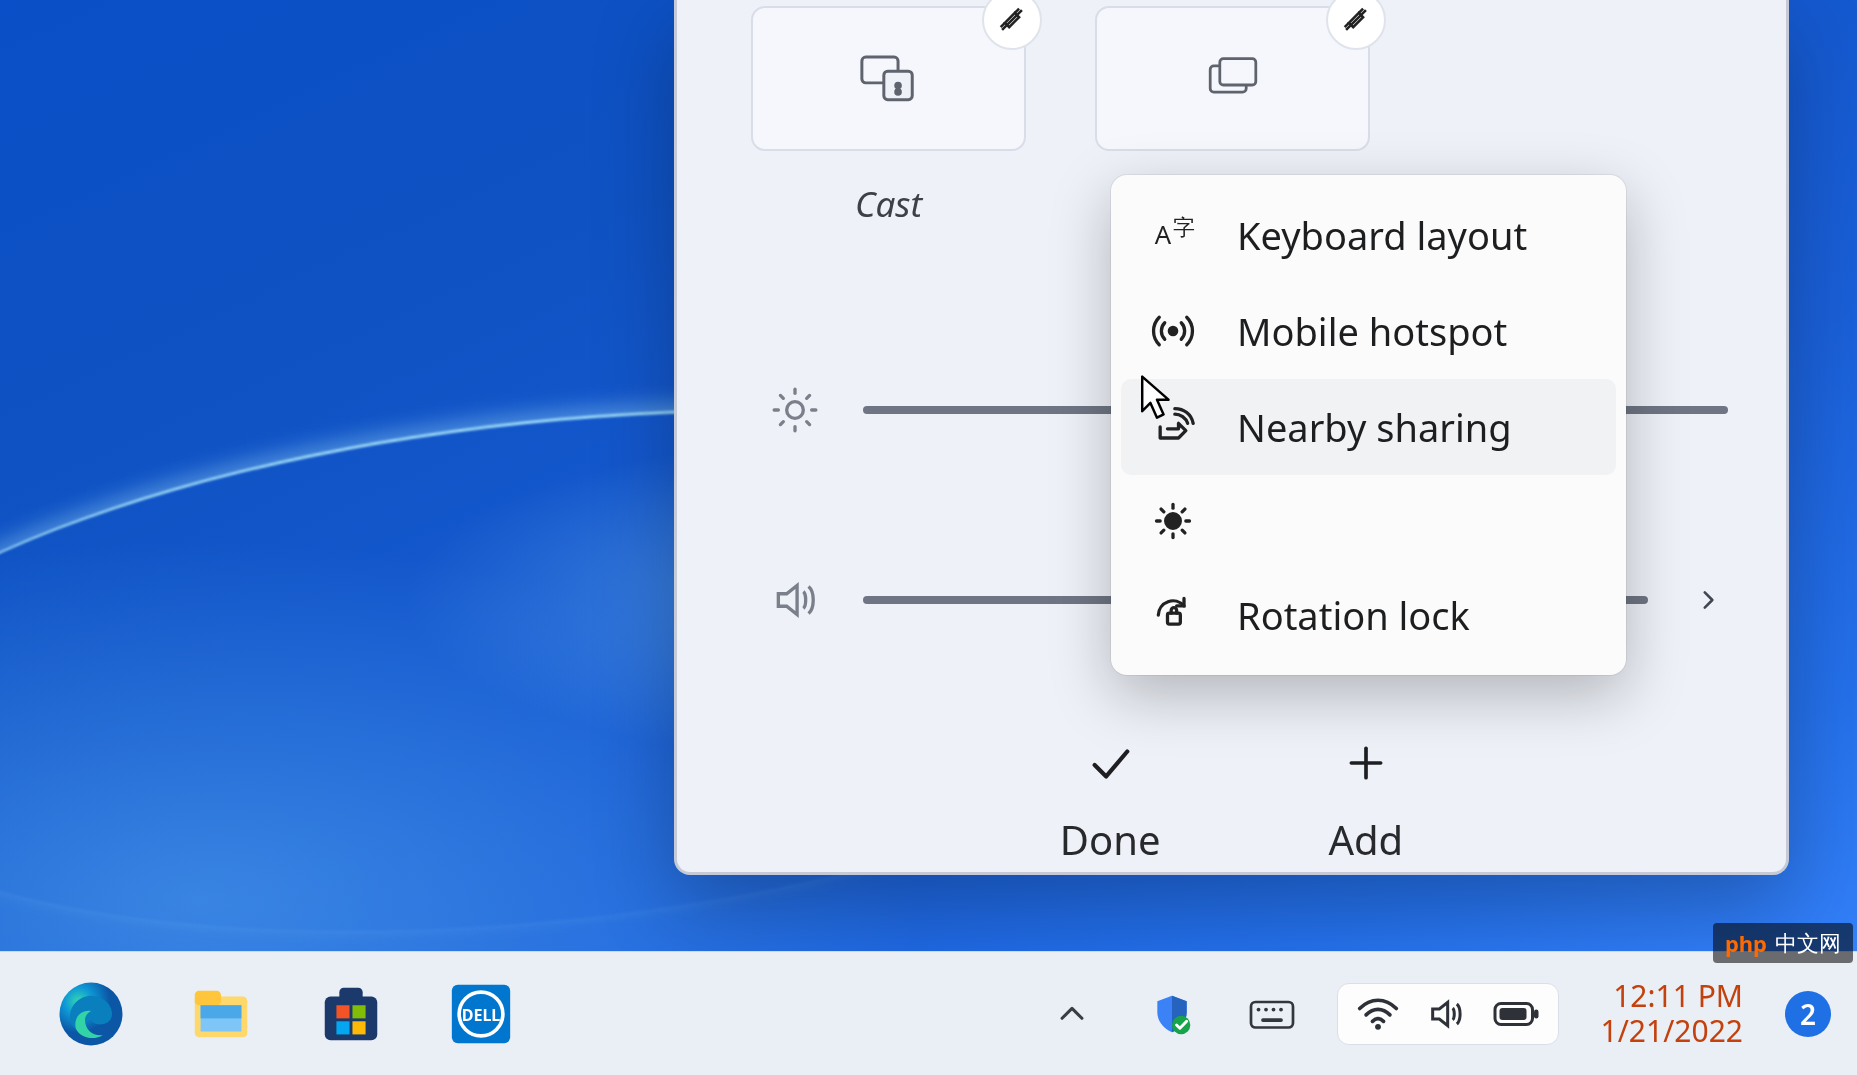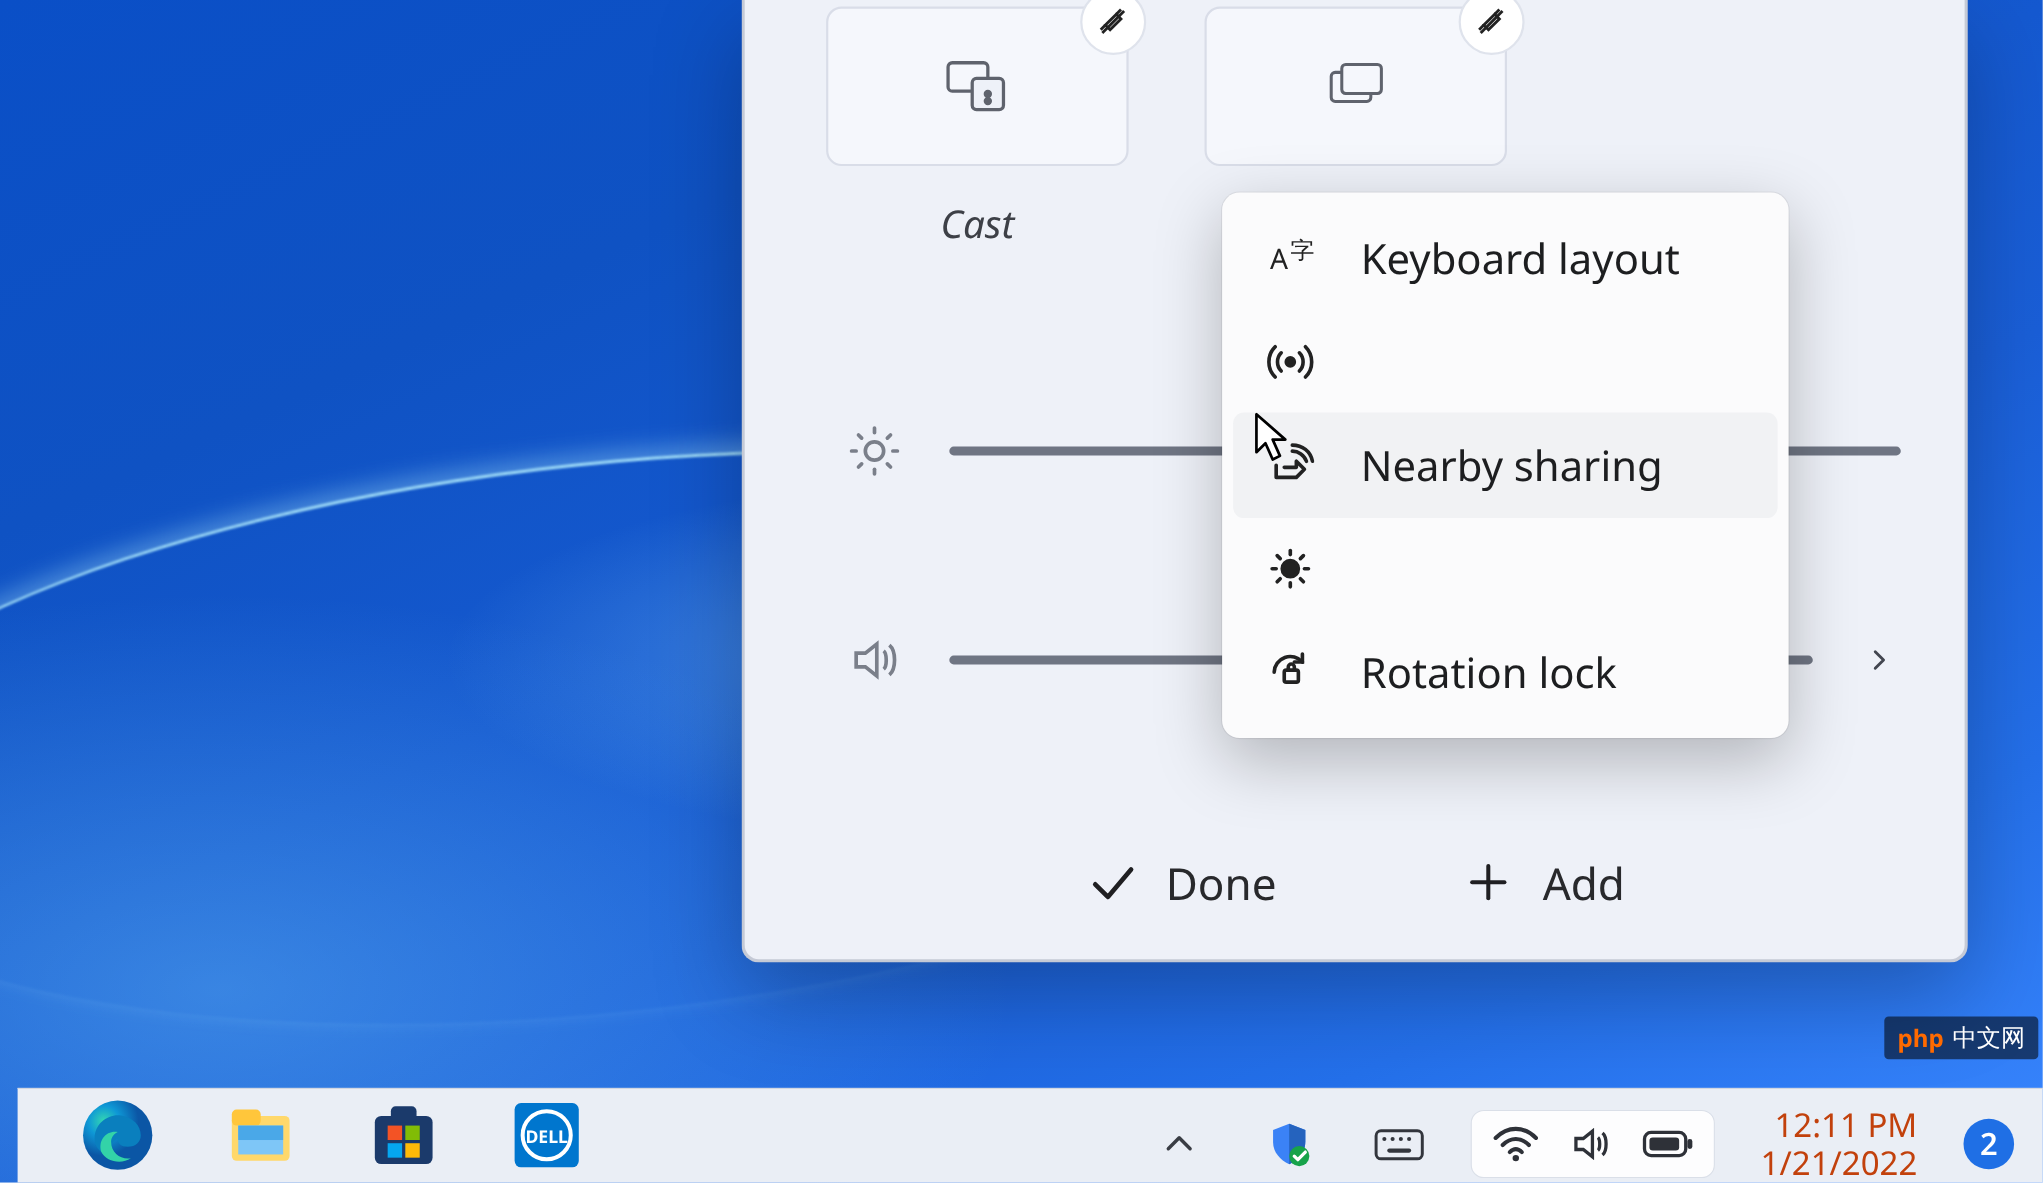--- a/index.html
+++ b/index.html
@@ -66,21 +66,21 @@
 }
 
 
 .panel-actions {
   position:absolute; bottom:30px; left:0; right:0; height:80px;
   display:flex; align-items:center; justify-content:center; gap:120px;
 }
 .action {
   display:flex; align-items:center; gap:24px;
   font-size:40px; color:#28292c; cursor:pointer;
-  padding:12px 24px; border-radius:10px;
+  padding:12px 24px; border-radius:10px;flex-direction:column;
 }
 .action .ic { width:50px; height:50px; display:flex; align-items:center; justify-content:center;}
 
 
 .dropdown {
   position:absolute; left:434px; top:175px; width:515px;
   background:#fbfbfc; border-radius:16px;
   box-shadow:0 20px 60px rgba(0,0,0,.25), 0 0 0 1px rgba(0,0,0,.06);
   padding:12px 10px;
 }
@@ -90,23 +90,23 @@
   font-size:38px; color:#1d1e20; cursor:pointer;
 }
 .dd-item.hover { background:#f1f2f4; }
 .dd-ic { width:48px; height:48px; display:flex; align-items:center; justify-content:center; flex:0 0 48px;}
 
 
 .cursor-arrow { position:absolute; left:1139px; top:375px; pointer-events:none; }
 
 
 .taskbar {
-  position:absolute; left:0; right:0; bottom:0; height:86px;
+  position:absolute; left:0; right:0; bottom:0; height:124px;
   background:#eaeef5; border-top:1px solid #d2d7e1;
-  display:flex; align-items:flex-end;margin-left:16px;
+  display:flex; align-items:center;
 }
 .tb-apps { display:flex; align-items:center; gap:44px; padding-left:48px; }
 .tb-app { width:86px; height:86px; border-radius:8px; display:flex; align-items:center; justify-content:center; cursor:pointer;}
 .tb-center-spacer { flex:1; }
 .tb-tray { display:flex; align-items:center; gap:30px; padding-right:26px; }
 .tray-btn { width:70px; height:70px; display:flex; align-items:center; justify-content:center; cursor:pointer; border-radius:8px;}
 .tray-group {
   display:flex; align-items:center; gap:24px;
   background:#fdfdfe; border:1px solid #dadfe8; border-radius:12px;
   padding:10px 18px;
@@ -230,20 +230,21 @@
     <div class="dd-item">
       <span class="dd-ic">
         <svg width="44" height="44" viewBox="0 0 24 24" fill="none" stroke="#222" stroke-width="1.8" stroke-linecap="round">
             <circle cx="12" cy="12" r="2" fill="#222"></circle>
             <path d="M7.5 7.5a6.4 6.4 0 000 9"></path>
             <path d="M16.5 7.5a6.4 6.4 0 010 9"></path>
             <path d="M4.5 4.5a10.6 10.6 0 000 15"></path>
             <path d="M19.5 4.5a10.6 10.6 0 010 15"></path>
           </svg>
       </span>
+      <span>Mobile hotspot</span>
     </div>
     <div class="dd-item hover">
       <span class="dd-ic">
         <svg width="44" height="44" viewBox="0 0 24 24" fill="none" stroke="#222" stroke-width="1.8" stroke-linecap="round" stroke-linejoin="round">
             <path d="M5 12v6h10l4-4-4-4v3H9"></path>
             <path d="M13 5c3 0 6 2 7 5"></path>
             <path d="M13 2c5 0 9 3 10 8"></path>
           </svg>
       </span>
       <span>Nearby sharing</span>

